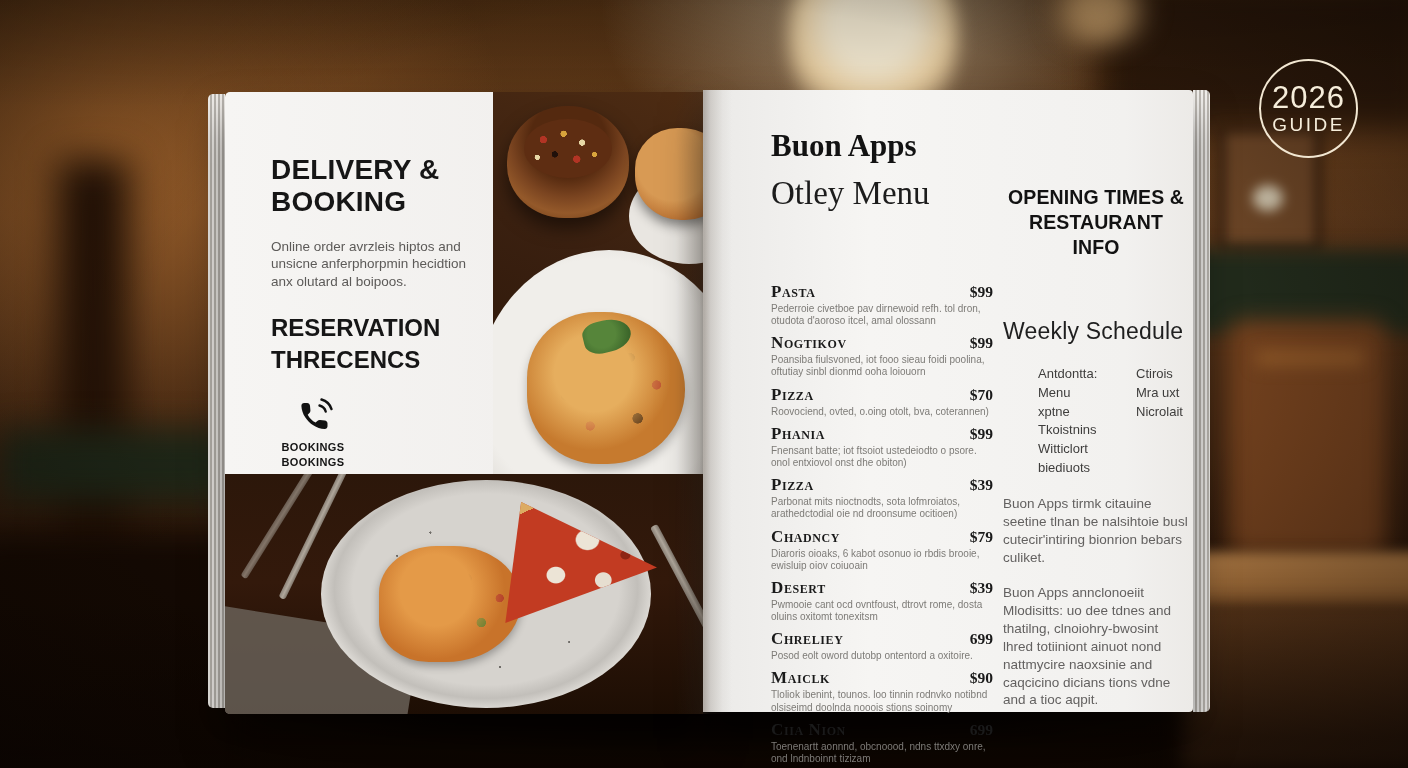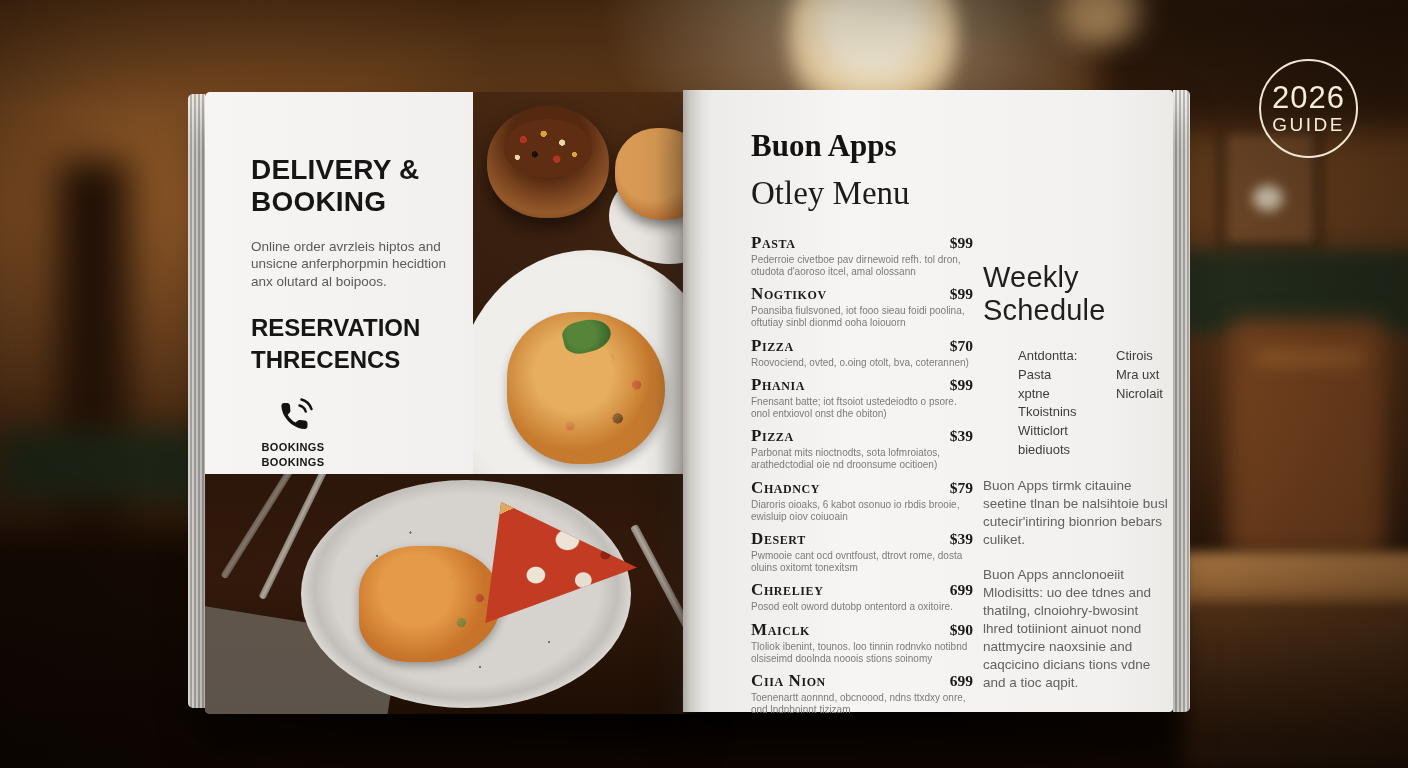--- a/index.html
+++ b/index.html
@@ -47,21 +47,21 @@
   
   .badge{
     position:absolute;left:1259px;top:59px;width:95px;height:95px;border-radius:50%;
     border:2.5px solid #f2e7d2;display:flex;flex-direction:column;align-items:center;justify-content:center;
     color:#f6edda;z-index:30;
   }
   .badge-year{font-size:31px;letter-spacing:1px;line-height:1;}
   .badge-label{font-size:19px;letter-spacing:2.5px;line-height:1.15;margin-top:1px;}
 
   
-  .book{position:absolute;left:188px;top:88px;width:1002px;height:628px;z-index:10;}
+  .book{position:absolute;left:208px;top:88px;width:1002px;height:628px;z-index:10;}
   .book-shadow{position:absolute;left:10px;top:580px;width:980px;height:80px;border-radius:50%;
     background:radial-gradient(ellipse,rgba(0,0,0,.6) 0 40%,rgba(0,0,0,0) 75%);filter:blur(14px);}
   .edge-left{position:absolute;left:0;top:6px;width:17px;height:614px;border-radius:5px 0 0 5px;
     background:repeating-linear-gradient(90deg,#f0ede9 0 2.5px,#b9b5af 2.5px 4px);}
   .edge-right{position:absolute;left:985px;top:2px;width:17px;height:622px;border-radius:0 5px 5px 0;
     background:repeating-linear-gradient(90deg,#f3f1ee 0 2.5px,#bdb9b3 2.5px 4px);}
   .page{position:absolute;top:0;height:622px;box-shadow:0 26px 42px rgba(0,0,0,.5);}
   .page-left{left:17px;top:4px;width:478px;border-radius:5px 0 0 5px;
     background:linear-gradient(90deg,#f6f5f3 0%,#f1efed 72%,#e0ddd8 95%,#d0cdc8 100%);}
   .page-right{left:495px;top:2px;width:490px;border-radius:0 4px 4px 0;
@@ -164,21 +164,21 @@
   .rp-subtitle{font-family:"Liberation Serif",serif;font-size:33px;font-weight:400;line-height:1.1;margin-top:13px;color:#1c1c1c;}
   .rp-info-heading{width:186px;margin-top:55px;font-size:19.5px;font-weight:700;line-height:1.28;text-align:center;color:#121212;letter-spacing:.1px;}
   .rp-columns{display:flex;margin-top:16px;}
   .menu-col{width:222px;}
   .info-col{width:188px;margin-left:10px;padding-top:34px;}
   .menu-item{margin-bottom:6px;margin-top:6px;}
   .mi-head{display:flex;justify-content:space-between;align-items:baseline;}
   .mi-name{font-family:"Liberation Serif",serif;font-variant:small-caps;font-weight:700;font-size:17px;letter-spacing:.6px;color:#1a1a1a;}
   .mi-price{font-family:"Liberation Serif",serif;font-size:15.5px;font-weight:600;color:#1a1a1a;}
   .mi-desc{font-size:10px;line-height:1.22;color:#7d7b77;margin-top:1px;}
-  .schedule-heading{font-size:29px;font-weight:400;color:#1f1f1f;letter-spacing:.2px;}
+  .schedule-heading{font-size:23px;font-weight:400;color:#1f1f1f;letter-spacing:.2px;margin-top:8px;}
   .schedule-grid{display:flex;margin-top:20px;font-size:13px;color:#3e3d3c;line-height:1.45;}
   .schedule-col-left{width:98px;}
   .schedule-col-right{flex:1;}
   .schedule-grid span{display:block;margin-left:35px;}
   .info-para{margin-top:17px;font-size:13.5px;line-height:1.33;color:#636160;}
 </style>
 </head>
 <body>
 
 <div class="bg"></div>
@@ -257,20 +257,21 @@
     </div>
   </div>
 
   <div class="page page-right">
     <div class="rp-inner">
       <div class="rp-header">
         <div class="rp-titles">
           <div class="rp-title">Buon Apps</div>
           <div class="rp-subtitle">Otley Menu</div>
         </div>
+        <div class="rp-info-heading">OPENING TIMES &amp; RESTAURANT INFO</div>
       </div>
       <div class="rp-columns">
         <div class="menu-col">
           <div class="menu-item">
             <div class="mi-head">
                 <span class="mi-name">Pasta</span>
                 <span class="mi-price">$99</span>
               </div>
             <div class="mi-desc">Pederroie civetboe pav dirnewoid refh. tol dron, otudota d'aoroso itcel, amal olossann</div>
           </div>
@@ -336,21 +337,21 @@
                 <span class="mi-price">699</span>
               </div>
             <div class="mi-desc">Toenenartt aonnnd, obcnoood, ndns ttxdxy onre, ond lndnboinnt tizizam</div>
           </div>
         </div>
         <div class="info-col">
           <div class="schedule-heading">Weekly Schedule</div>
           <div class="schedule-grid">
             <div class="schedule-col-left">
               <span>Antdontta:</span>
-              <span>Pasta xptne</span>
+              <span>Menu xptne</span>
               <span>Tkoistnins</span>
               <span>Witticlort</span>
               <span>biediuots</span>
             </div>
             <div class="schedule-col-right">
               <span>Ctirois</span>
               <span>Mra uxt</span>
               <span>Nicrolait</span>
             </div>
           </div>

